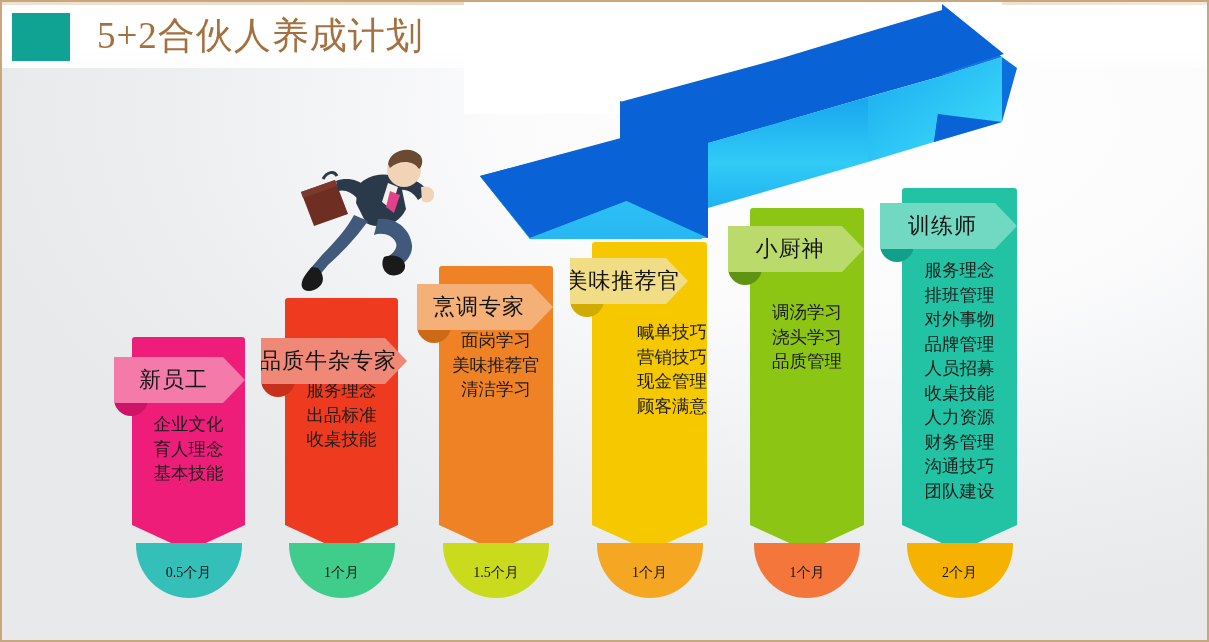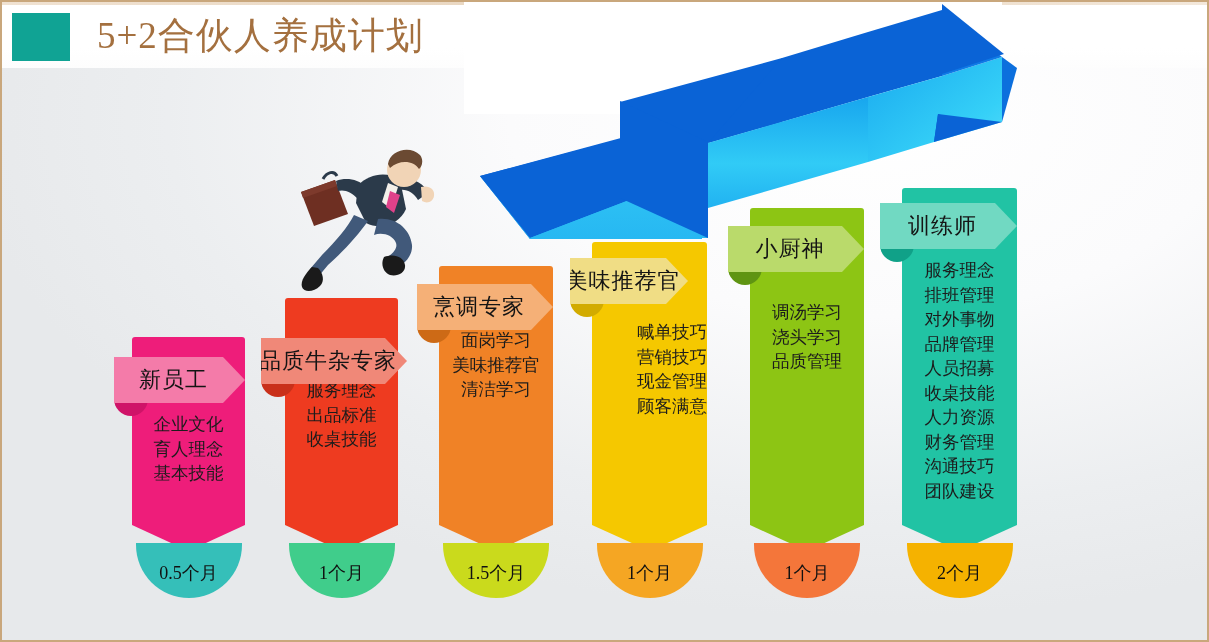--- a/index.html
+++ b/index.html
@@ -83,21 +83,21 @@
     position: relative; left: -6px;
   }
 
   
   .badge {
     position: absolute; width: 106px; height: 55px;
     border-radius: 0 0 60px 60px;
     display: flex; align-items: center; justify-content: center;
   }
   .badge-label {
-    color: #111; font-size: 18px; white-space: nowrap;
+    color: #111; font-size: 14px; white-space: nowrap;
     font-family: "Liberation Serif", "DejaVu Serif", serif;
     position: relative; top: 2px;
   }
 </style>
 </head>
 <body>
 
 <div id="slide">
 
   <div id="header">

